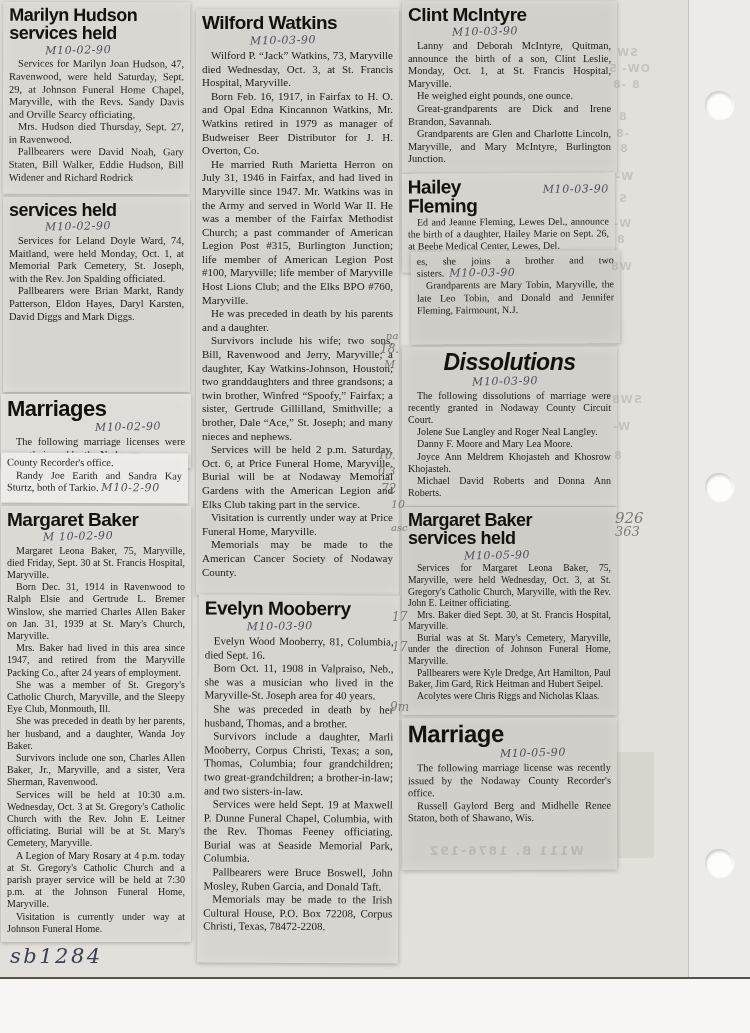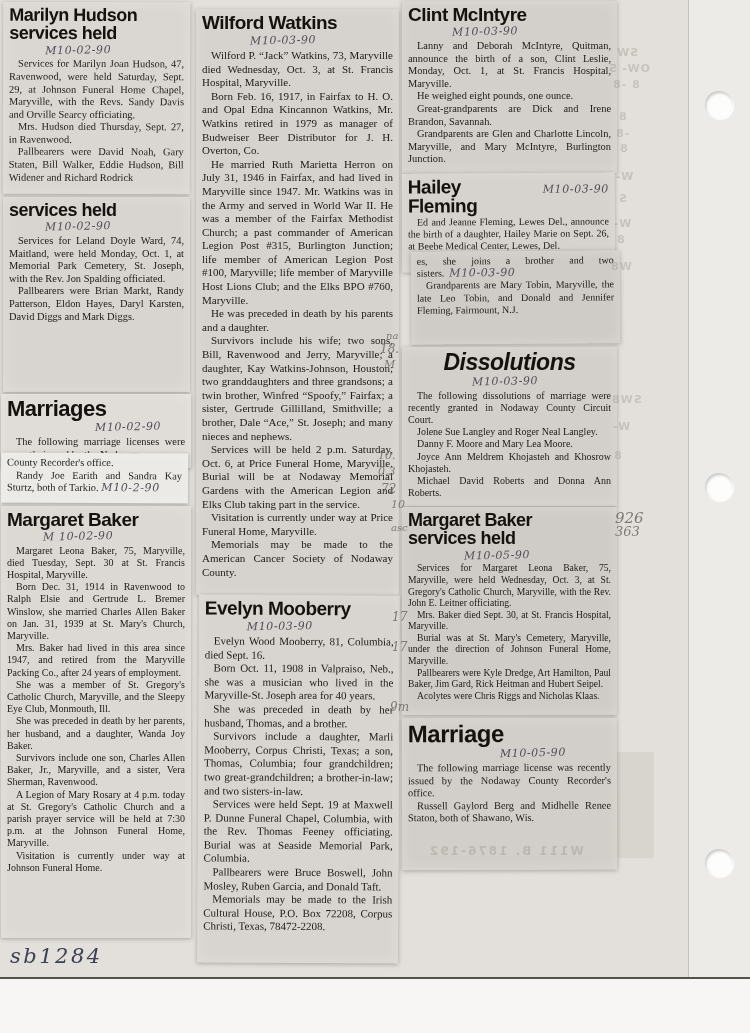--- a/index.html
+++ b/index.html
@@ -67,26 +67,27 @@
   </section>
 
   <section class="clip" style="left:1px;top:453px;width:187px;min-height:50px;background:#eceae6;transform:rotate(.3deg);">
     <p style="text-indent:0;">County Recorder's office.</p>
     <p><span>Randy Joe Earith and Sandra Kay Sturtz, both of Tarkio.</span> <span class="hand">M10-2-90</span></p>
   </section>
 
   <section class="clip dense" style="left:1px;top:506px;width:190px;min-height:432px;background:#dcd8d3;">
     <div class="head h19">Margaret Baker</div>
     <span class="hand date-line">M 10-02-90</span>
-    <p>Margaret Leona Baker, 75, Maryville, died Tuesday, Sept. 30 at St. Francis Hospital, Maryville.</p>
+    <p>Margaret Leona Baker, 75, Maryville, died Friday, Sept. 30 at St. Francis Hospital, Maryville.</p>
     <p>Born Dec. 31, 1914 in Ravenwood to Ralph Elsie and Gertrude L. Bremer Winslow, she married Charles Allen Baker on Jan. 31, 1939 at St. Mary's Church, Maryville.</p>
     <p>Mrs. Baker had lived in this area since 1947, and retired from the Maryville Packing Co., after 24 years of employment.</p>
     <p>She was a member of St. Gregory's Catholic Church, Maryville, and the Sleepy Eye Club, Monmouth, Ill.</p>
     <p>She was preceded in death by her parents, her husband, and a daughter, Wanda Joy Baker.</p>
     <p>Survivors include one son, Charles Allen Baker, Jr., Maryville, and a sister, Vera Sherman, Ravenwood.</p>
+    <p>Services will be held at 10:30 a.m. Wednesday, Oct. 3 at St. Gregory's Catholic Church with the Rev. John E. Leitner officiating. Burial will be at St. Mary's Cemetery, Maryville.</p>
     <p>A Legion of Mary Rosary at 4 p.m. today at St. Gregory's Catholic Church and a parish prayer service will be held at 7:30 p.m. at the Johnson Funeral Home, Maryville.</p>
     <p>Visitation is currently under way at Johnson Funeral Home.</p>
   </section>
 
   <section class="clip lg" style="left:196px;top:1px;width:203px;min-height:586px;background:#d6d2cd;margin-top:8px;">
     <div class="head h19">Wilford Watkins</div>
     <span class="hand date-line" style="margin-left:48px;">M10-03-90</span>
     <p>Wilford P. “Jack” Watkins, 73, Maryville died Wednesday, Oct. 3, at St. Francis Hospital, Maryville.</p>
     <p>Born Feb. 16, 1917, in Fairfax to H. O. and Opal Edna Kincannon Watkins, Mr. Watkins retired in 1979 as manager of Budweiser Beer Distributor for J. H. Overton, Co.</p>
     <p>He married Ruth Marietta Herron on July 31, 1946 in Fairfax, and had lived in Maryville since 1947. Mr. Watkins was in the Army and served in World War II. He was a member of the Fairfax Methodist Church; a past commander of American Legion Post #315, Burlington Junction; life member of American Legion Post #100, Maryville; life member of Maryville Host Lions Club; and the Elks BPO #760, Maryville.</p>

